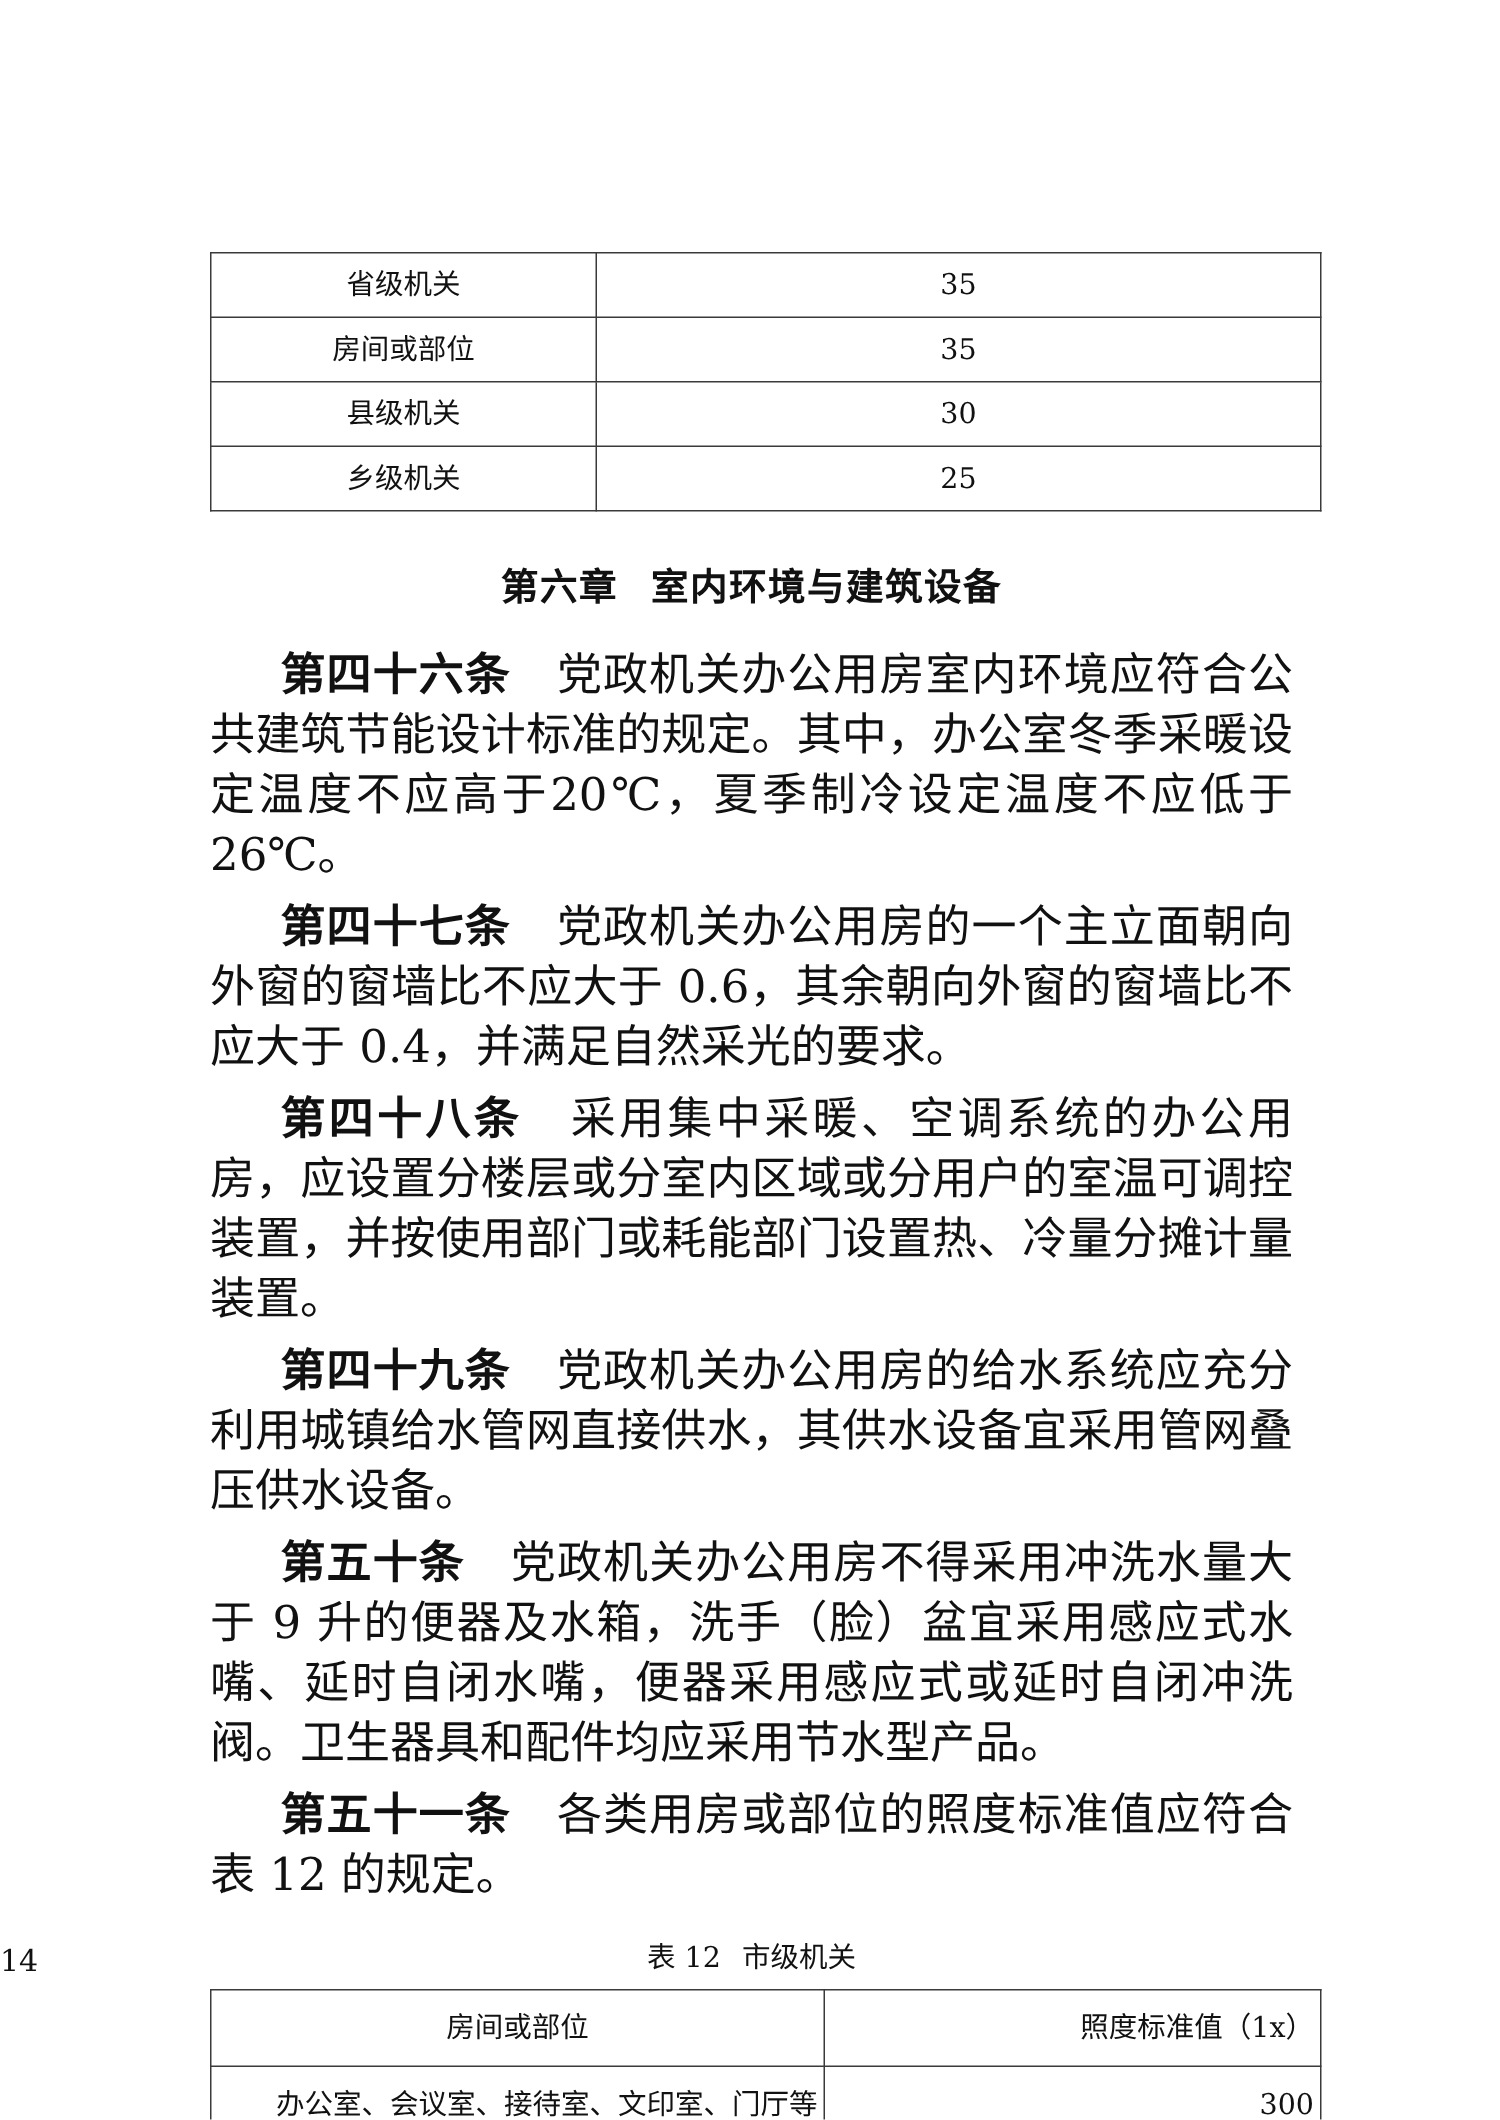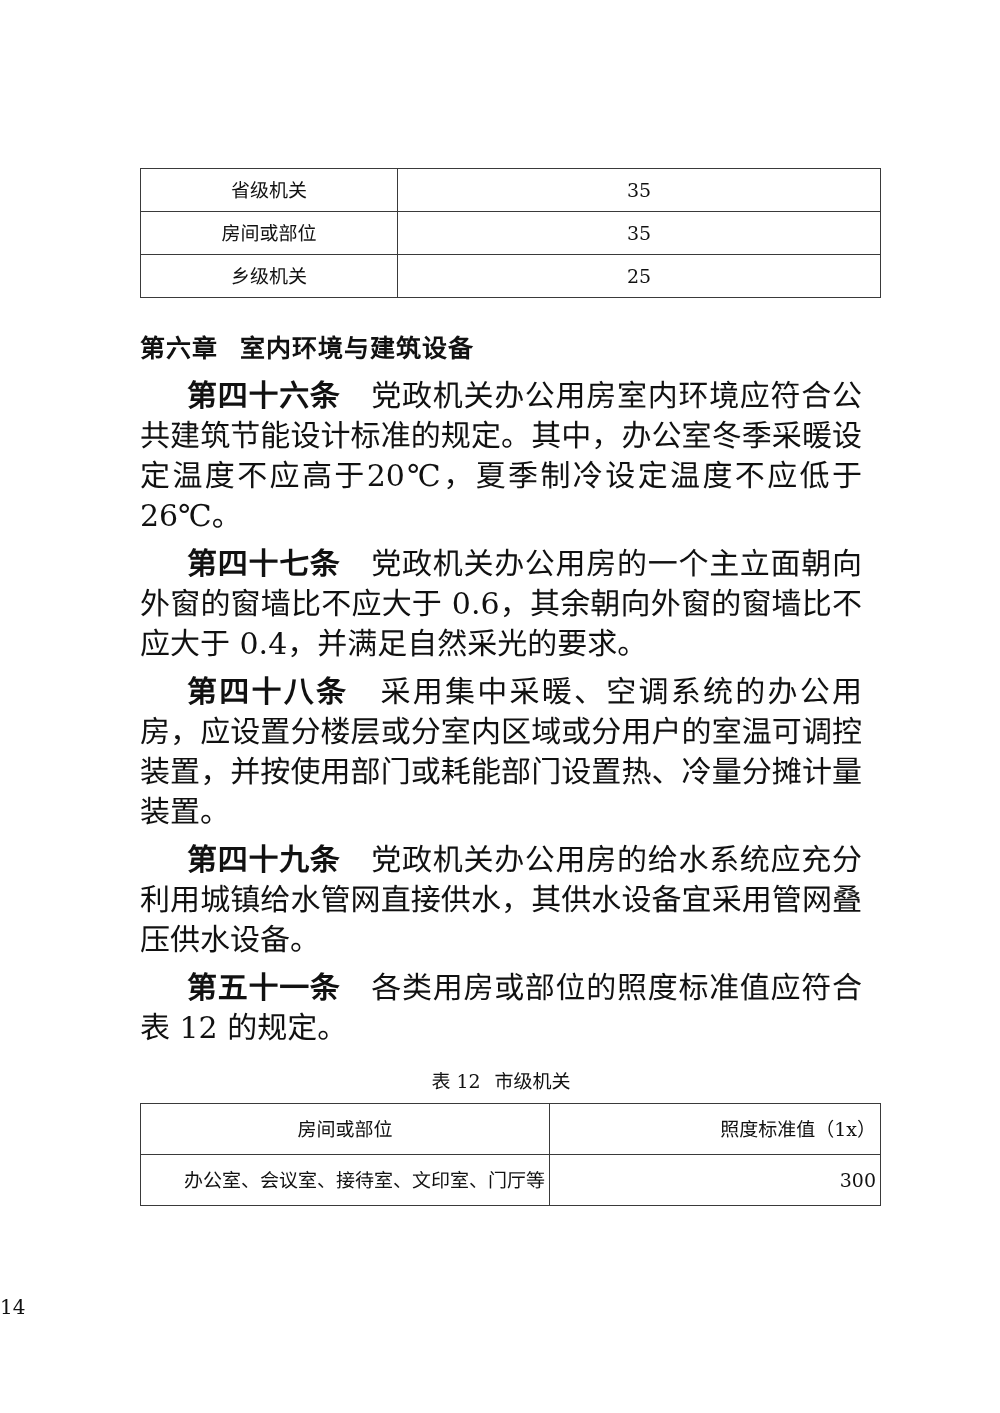--- a/index.html
+++ b/index.html
@@ -47,25 +47,26 @@
     line-height: 1.3;
   }
   table.top-table td {
     height: 30px;
   }
   table.top-table td.c1 { width: 248px; }
   table.top-table td.c2 { width: 474px; }
 
   
   .chapter-title {
+    text-align: center;
     font-size: 25px;
     font-weight: bold;
     font-family: "DejaVu Sans", "Liberation Sans", sans-serif;
     letter-spacing: 1px;
-    margin: 30px 0 12px 0;
+    margin: 30px 0 24px 0;
   }
   .chapter-title .gap {
     display: inline-block;
     width: 22px;
   }
 
   
   p.article {
     font-size: 30px;
     line-height: 40px;
@@ -121,20 +122,24 @@
       <tbody>
         <tr>
           <td class="c1">省级机关</td>
           <td class="c2">35</td>
         </tr>
         <tr>
           <td class="c1">房间或部位</td>
           <td class="c2">35</td>
         </tr>
         <tr>
+          <td class="c1">县级机关</td>
+          <td class="c2">30</td>
+        </tr>
+        <tr>
           <td class="c1">乡级机关</td>
           <td class="c2">25</td>
         </tr>
       </tbody>
     </table>
 
     <div class="chapter-title">
       <span>第六章</span><span class="gap"></span><span>室内环境与建筑设备</span>
     </div>
 
@@ -142,20 +147,23 @@
       <span class="lead">第四十六条</span><span>党政机关办公用房室内环境应符合公共建筑节能设计标准的规定。其中，办公室冬季采暖设定温度不应高于20℃，夏季制冷设定温度不应低于 26℃。</span>
     </p>
     <p class="article">
       <span class="lead">第四十七条</span><span>党政机关办公用房的一个主立面朝向外窗的窗墙比不应大于 0.6，其余朝向外窗的窗墙比不应大于 0.4，并满足自然采光的要求。</span>
     </p>
     <p class="article">
       <span class="lead">第四十八条</span><span>采用集中采暖、空调系统的办公用房，应设置分楼层或分室内区域或分用户的室温可调控装置，并按使用部门或耗能部门设置热、冷量分摊计量装置。</span>
     </p>
     <p class="article">
       <span class="lead">第四十九条</span><span>党政机关办公用房的给水系统应充分利用城镇给水管网直接供水，其供水设备宜采用管网叠压供水设备。</span>
+    </p>
+    <p class="article">
+      <span class="lead">第五十条</span><span>党政机关办公用房不得采用冲洗水量大于 9 升的便器及水箱，洗手（脸）盆宜采用感应式水嘴、延时自闭水嘴，便器采用感应式或延时自闭冲洗阀。卫生器具和配件均应采用节水型产品。</span>
     </p>
     <p class="article">
       <span class="lead">第五十一条</span><span>各类用房或部位的照度标准值应符合表 12 的规定。</span>
     </p>
 
     <div class="table-caption">
       <span>表 12</span><span class="sp"></span><span>市级机关</span>
     </div>
 
     <table class="doc-table t12">

